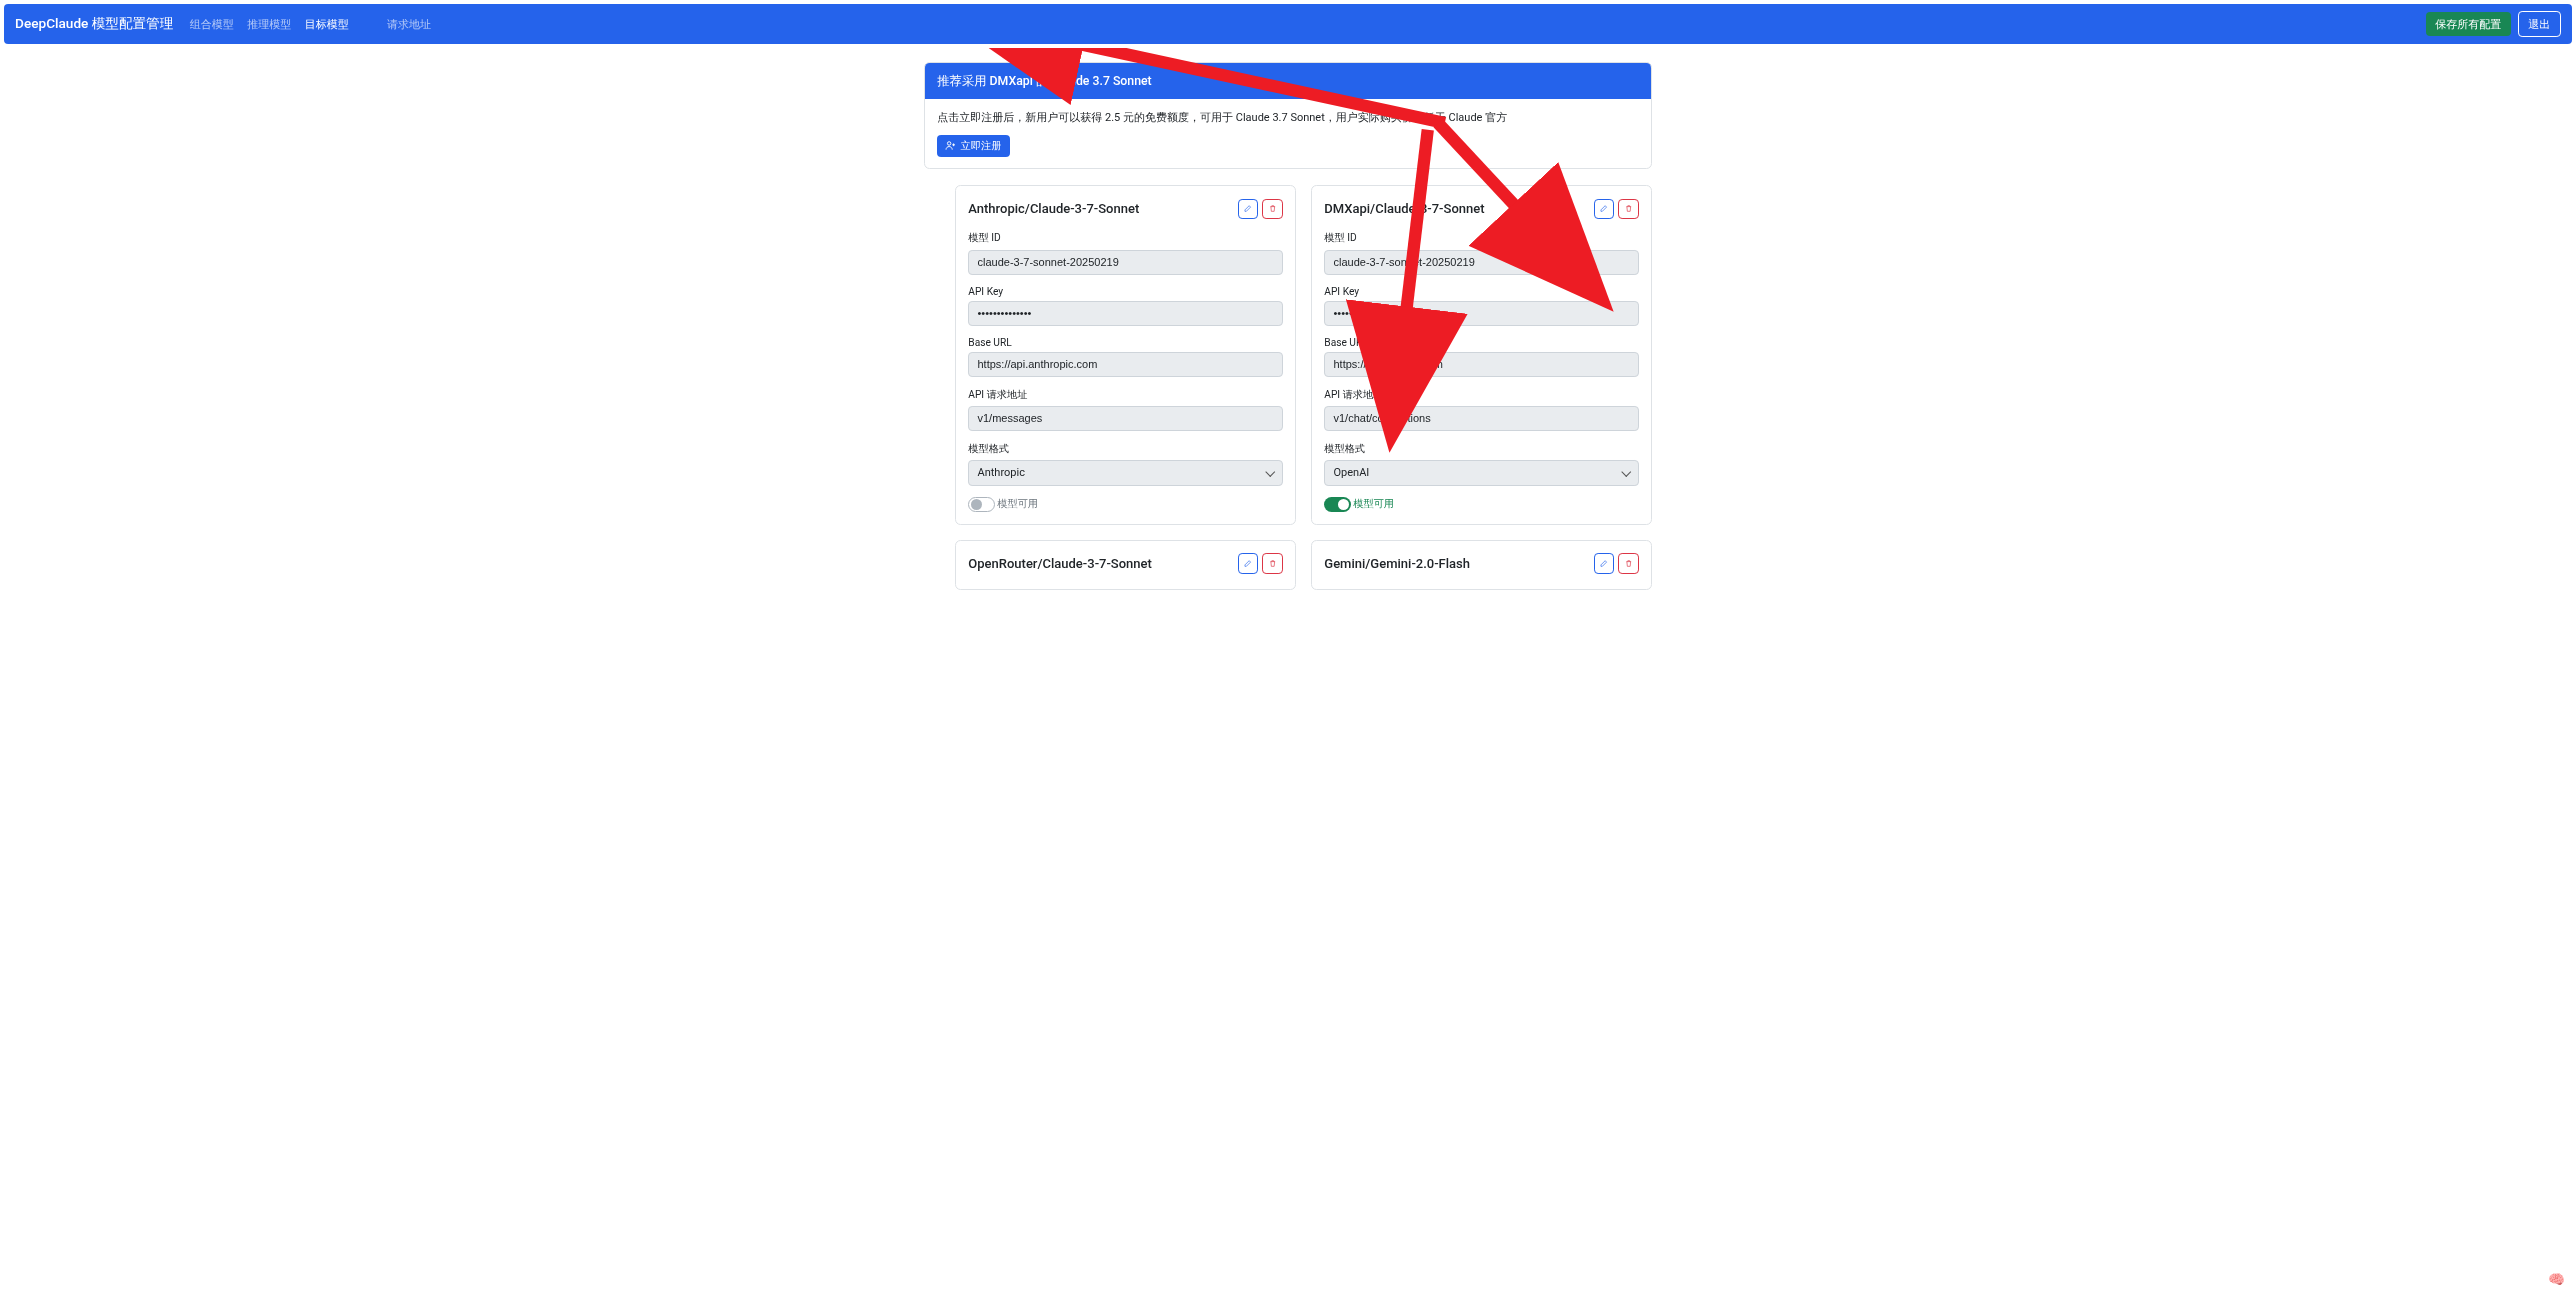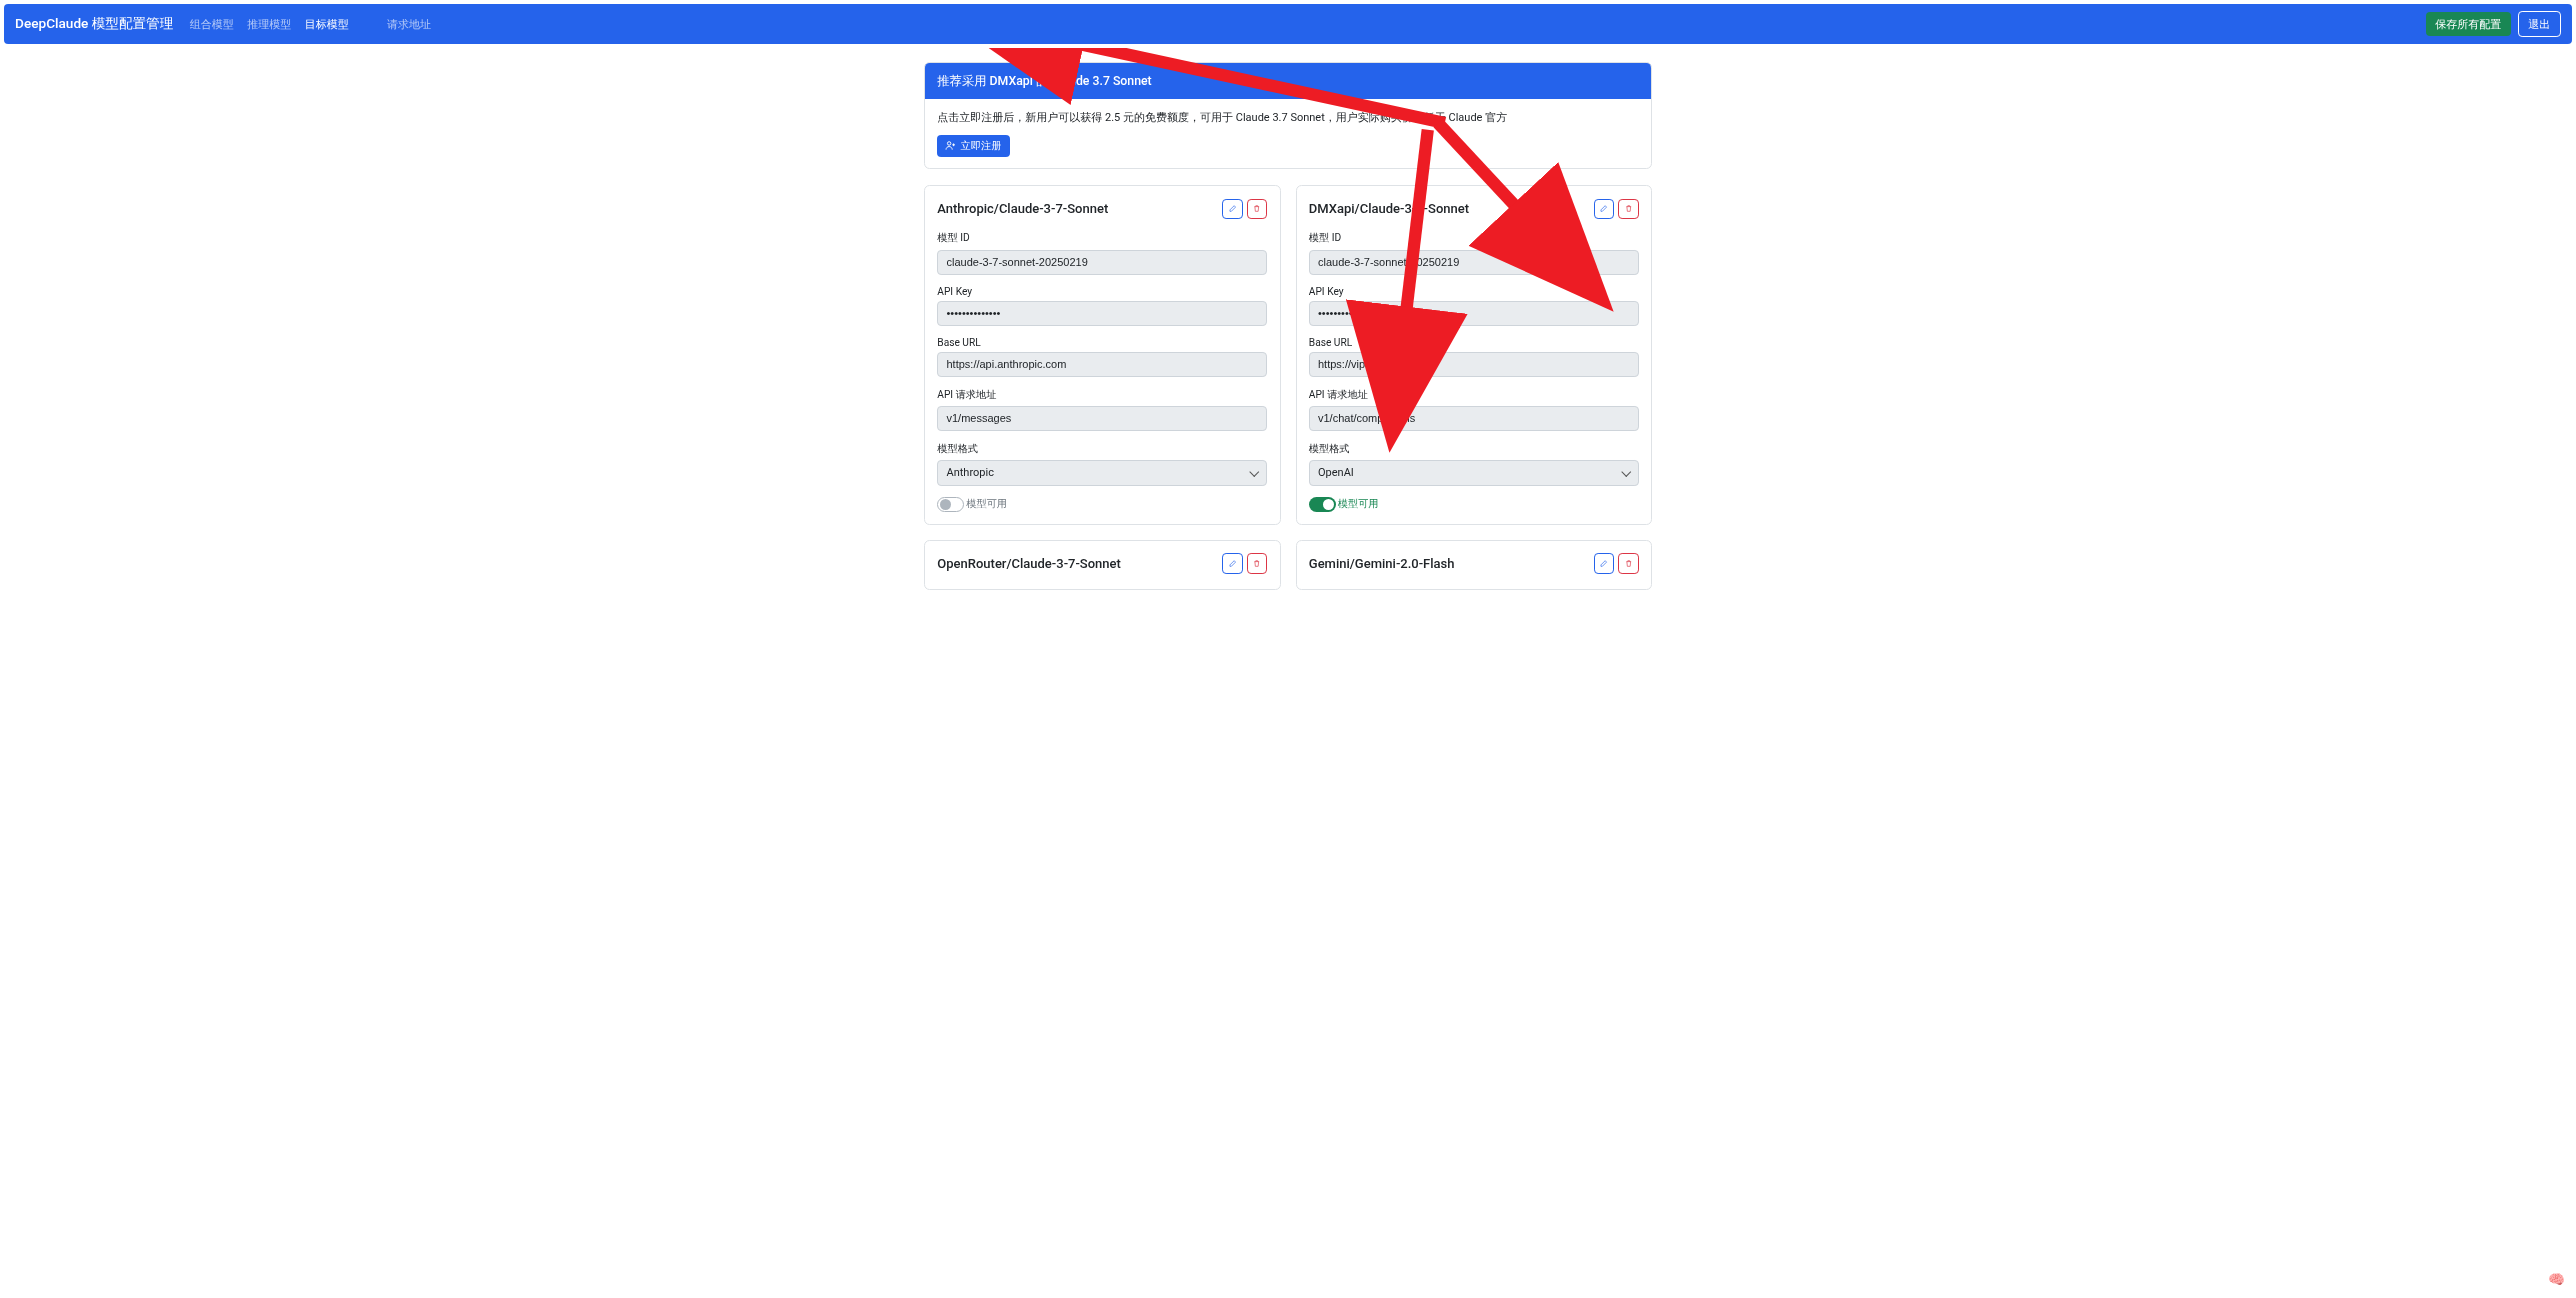--- a/index.html
+++ b/index.html
@@ -21,21 +21,21 @@
     .container { max-width: 750px; margin: 0 auto; padding: 13.6px 11px; position: relative; }
     .page-header { display: flex; justify-content: space-between; align-items: center; margin-bottom: 19px; }
     .page-title { font-size: 20.5px; font-weight: 600; }
     
     .promo-card { border: 0.7px solid #dee2e6; border-radius: 5.5px; overflow: hidden; margin-bottom: 16.4px; }
     .promo-header { background: #2563eb; color: #fff; padding: 9.6px 12.3px; font-size: 12.3px; font-weight: 500; }
     .promo-body { padding: 11px 12.3px; }
     .promo-desc { margin-bottom: 9.6px; font-size: 11px; }
     .btn-sm { padding: 4.1px 8.2px; font-size: 10.2px; }
     
-    .model-grid { display: grid; grid-template-columns: 1fr 1fr; gap: 15px; }
+    .model-grid { display: grid; grid-template-columns: 1fr 1fr; gap: 15px; margin-left: 31px; }
     .model-card { border: 0.7px solid #dee2e6; border-radius: 5.5px; padding: 12.3px; }
     .card-header-row { display: flex; justify-content: space-between; align-items: center; margin-bottom: 12.3px; }
     .card-title { font-size: 13px; font-weight: 500; }
     .card-actions { display: flex; gap: 4.1px; }
     .icon-btn { width: 20.5px; height: 20.5px; border-radius: 4.1px; display: inline-flex; align-items: center; justify-content: center; cursor: pointer; }
     
     .field { margin-bottom: 11px; }
     .field-label { font-size: 10.2px; margin-bottom: 4.1px; display: block; }
     .field-input { width: 100%; padding: 5.5px 8.2px; background: #e9ecef; border: 0.7px solid #ced4da; border-radius: 4.1px; font-size: 11px; color: #212529; }
     .field-select { width: 100%; padding: 5.5px 8.2px; background: #e9ecef; border: 0.7px solid #ced4da; border-radius: 4.1px; font-size: 11px; appearance: none; position: relative; }

